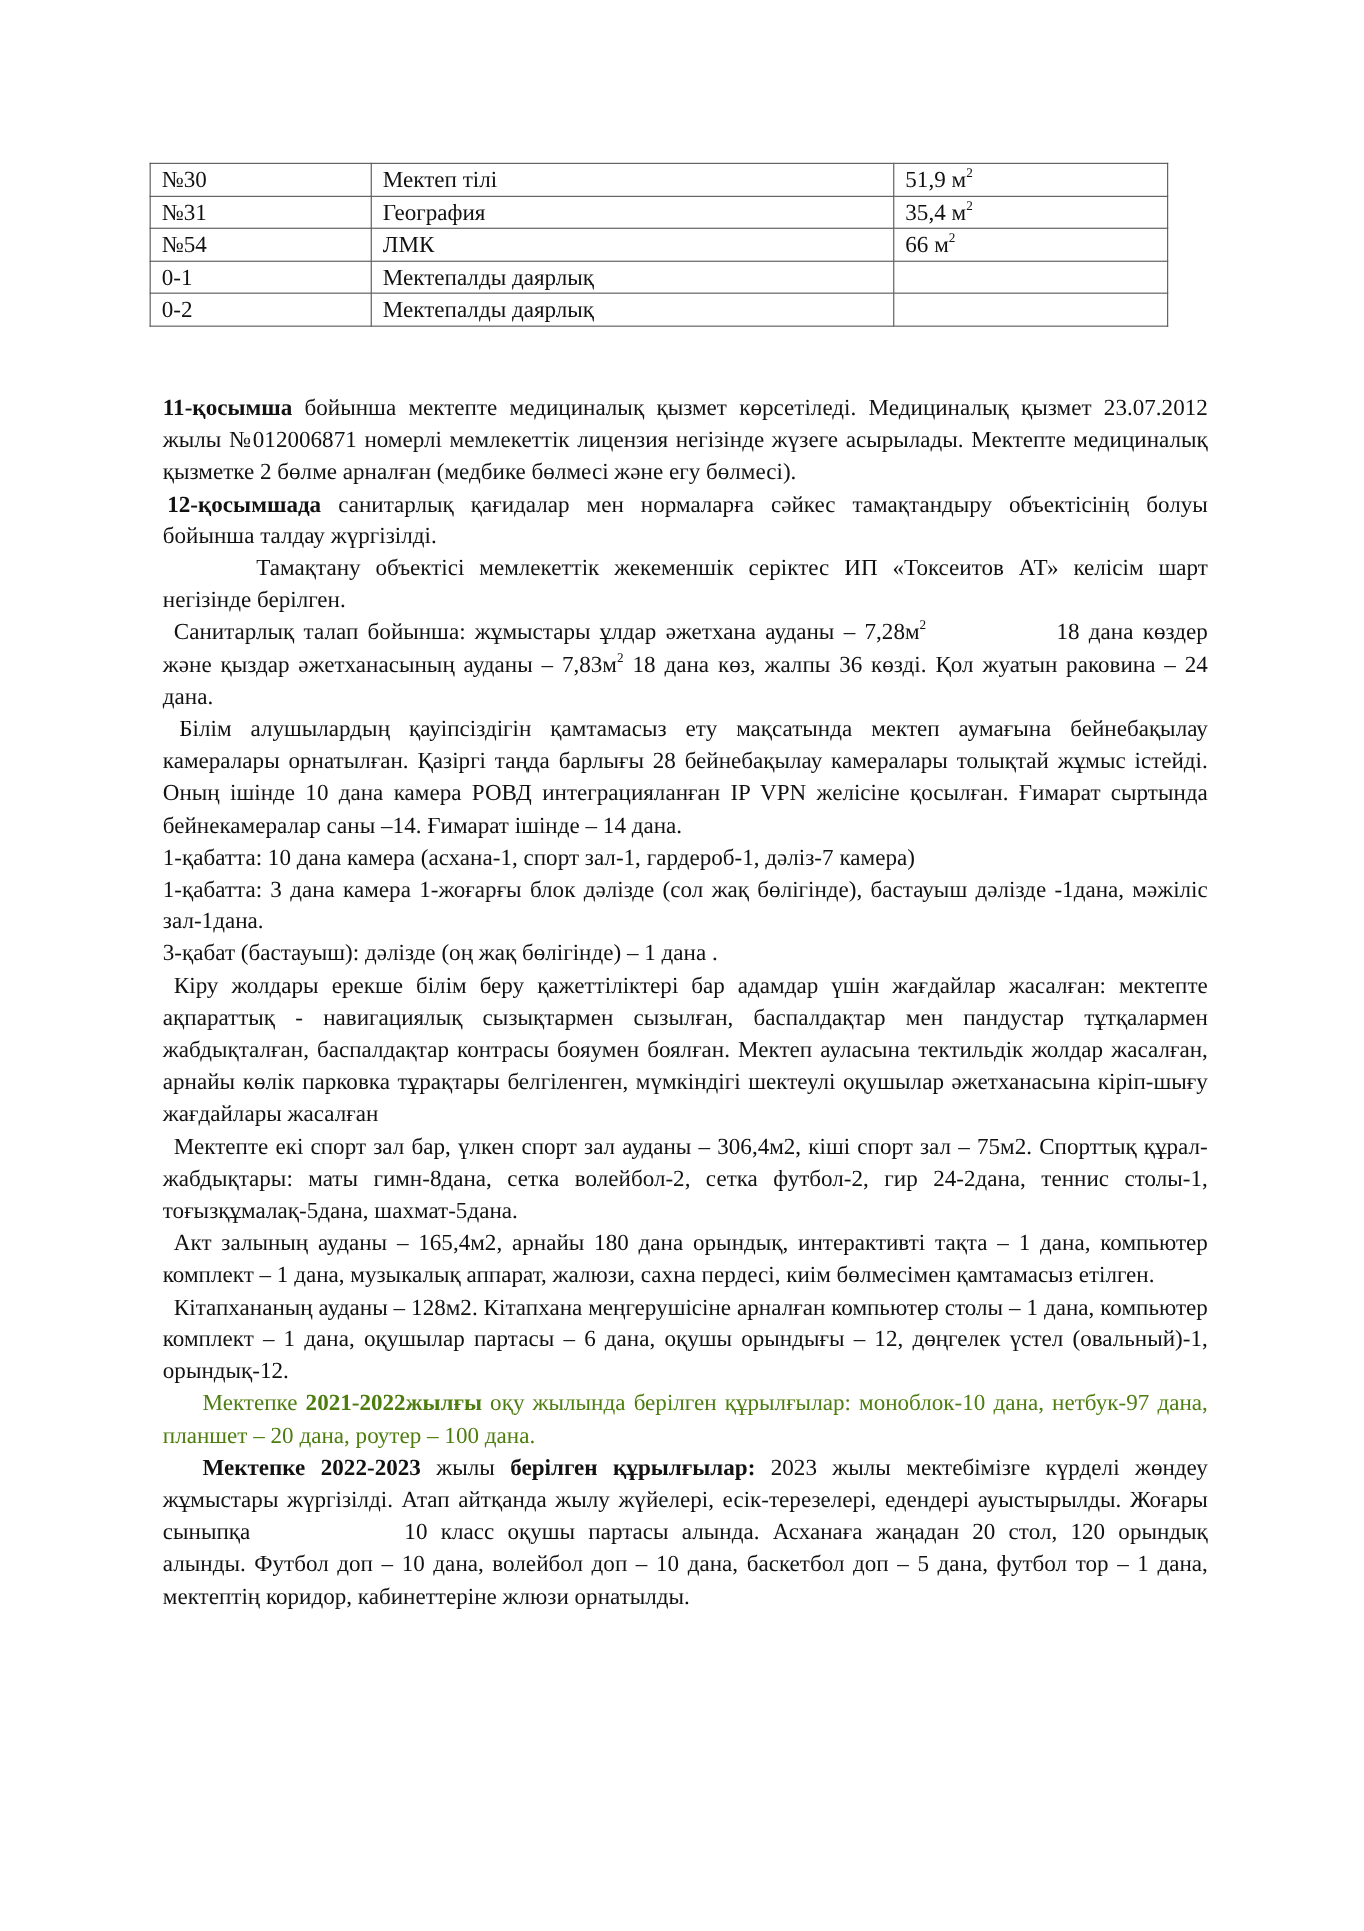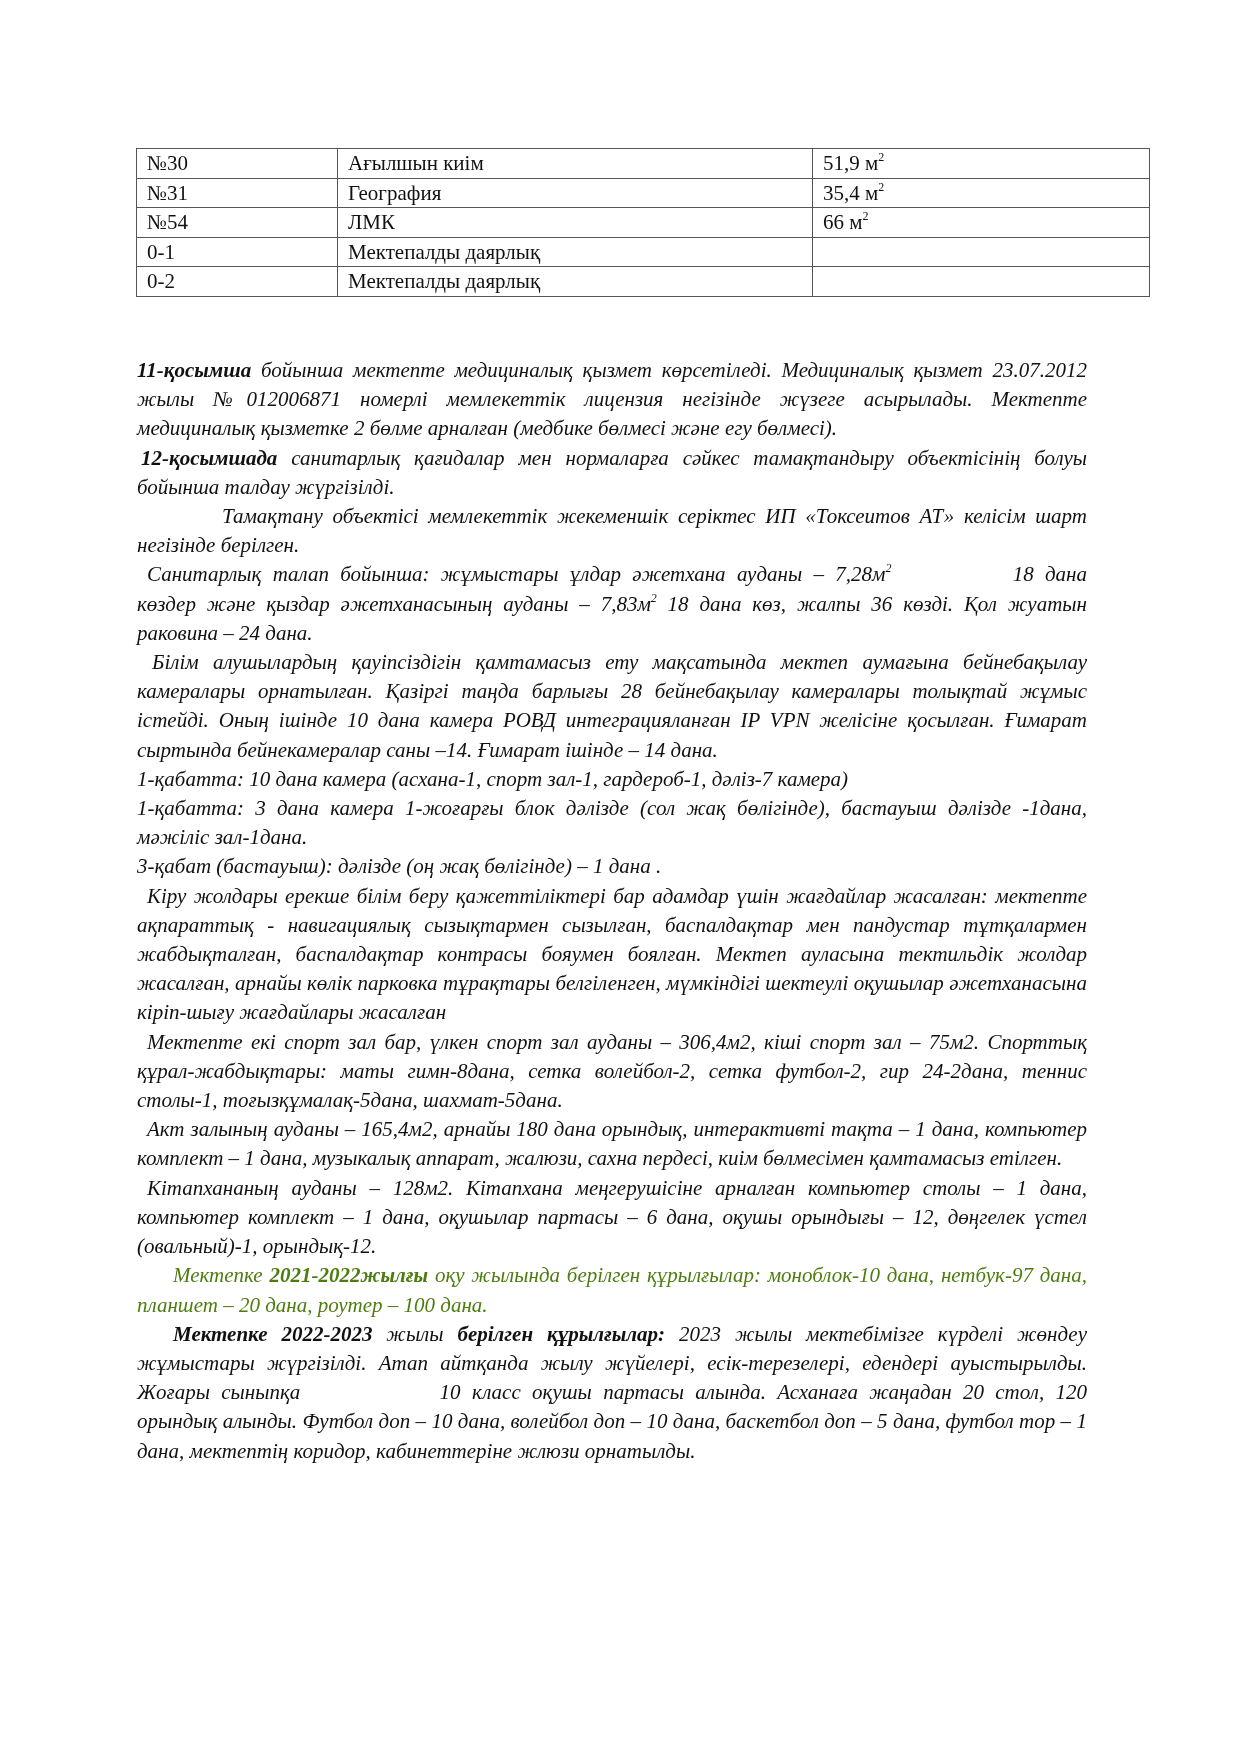--- a/index.html
+++ b/index.html
@@ -1,48 +1,48 @@
 <!DOCTYPE html>
 <html><head>
 <meta charset="utf-8">
 <style>
   html, body { margin: 0; padding: 0; background: #ffffff; }
   body { width: 1240px; height: 1755px; position: relative; overflow: hidden;
          font-family: "Liberation Serif", "DejaVu Serif", serif; color: #111; }
   .page { position: absolute; left: 0; top: 0; width: 1240px; height: 1755px; background: #fff; }
 
-  table.rooms { position: absolute; left: 136px; top: 148px; width: 1014px; border-collapse: collapse; font-size: 21px; }
+  table.rooms { position: absolute; left: 136px; top: 148px; width: 926px; border-collapse: collapse; font-size: 21px; }
   table.rooms td { border: 1.5px solid #555; padding: 0 10px; height: 28.5px; line-height: 28px; vertical-align: middle; white-space: nowrap; }
   table.rooms td.c1 { width: 180px; }
   table.rooms td.c2 { width: 454px; }
   table.rooms td.c3 { }
   sup { font-size: 12px; line-height: 0; vertical-align: 9px; }
 
-  .body { position: absolute; left: 137px; top: 356px; width: 950px; font-size: 21px; line-height: 29.2px; font-style: italic; }
+  .body { position: absolute; left: 148px; top: 356px; width: 950px; font-size: 21px; line-height: 29.2px; }
   .body p { margin: 0; text-align: justify; }
   .body b { font-weight: bold; }
   .ind1 { text-indent: 4px; }
   .ind2 { text-indent: 10px; }
   .ind3 { text-indent: 85px; }
   .ind4 { text-indent: 36px; }
   .ind5 { text-indent: 15px; }
   .red { color: #4d7c0f; }
   .gap { display: inline-block; width: 110px; }
   .gap2 { display: inline-block; width: 128px; }
 </style>
 </head>
 <body>
 
 <div class="page">
 
   <table class="rooms">
     <tbody>
       <tr>
         <td class="c1">№30</td>
-        <td class="c2">Ағылшын киім</td>
+        <td class="c2">Мектеп тілі</td>
         <td class="c3"><span>51,9 м</span><sup>2</sup></td>
       </tr>
       <tr>
         <td class="c1">№31</td>
         <td class="c2">География</td>
         <td class="c3"><span>35,4 м</span><sup>2</sup></td>
       </tr>
       <tr>
         <td class="c1">№54</td>
         <td class="c2">ЛМК</td>

